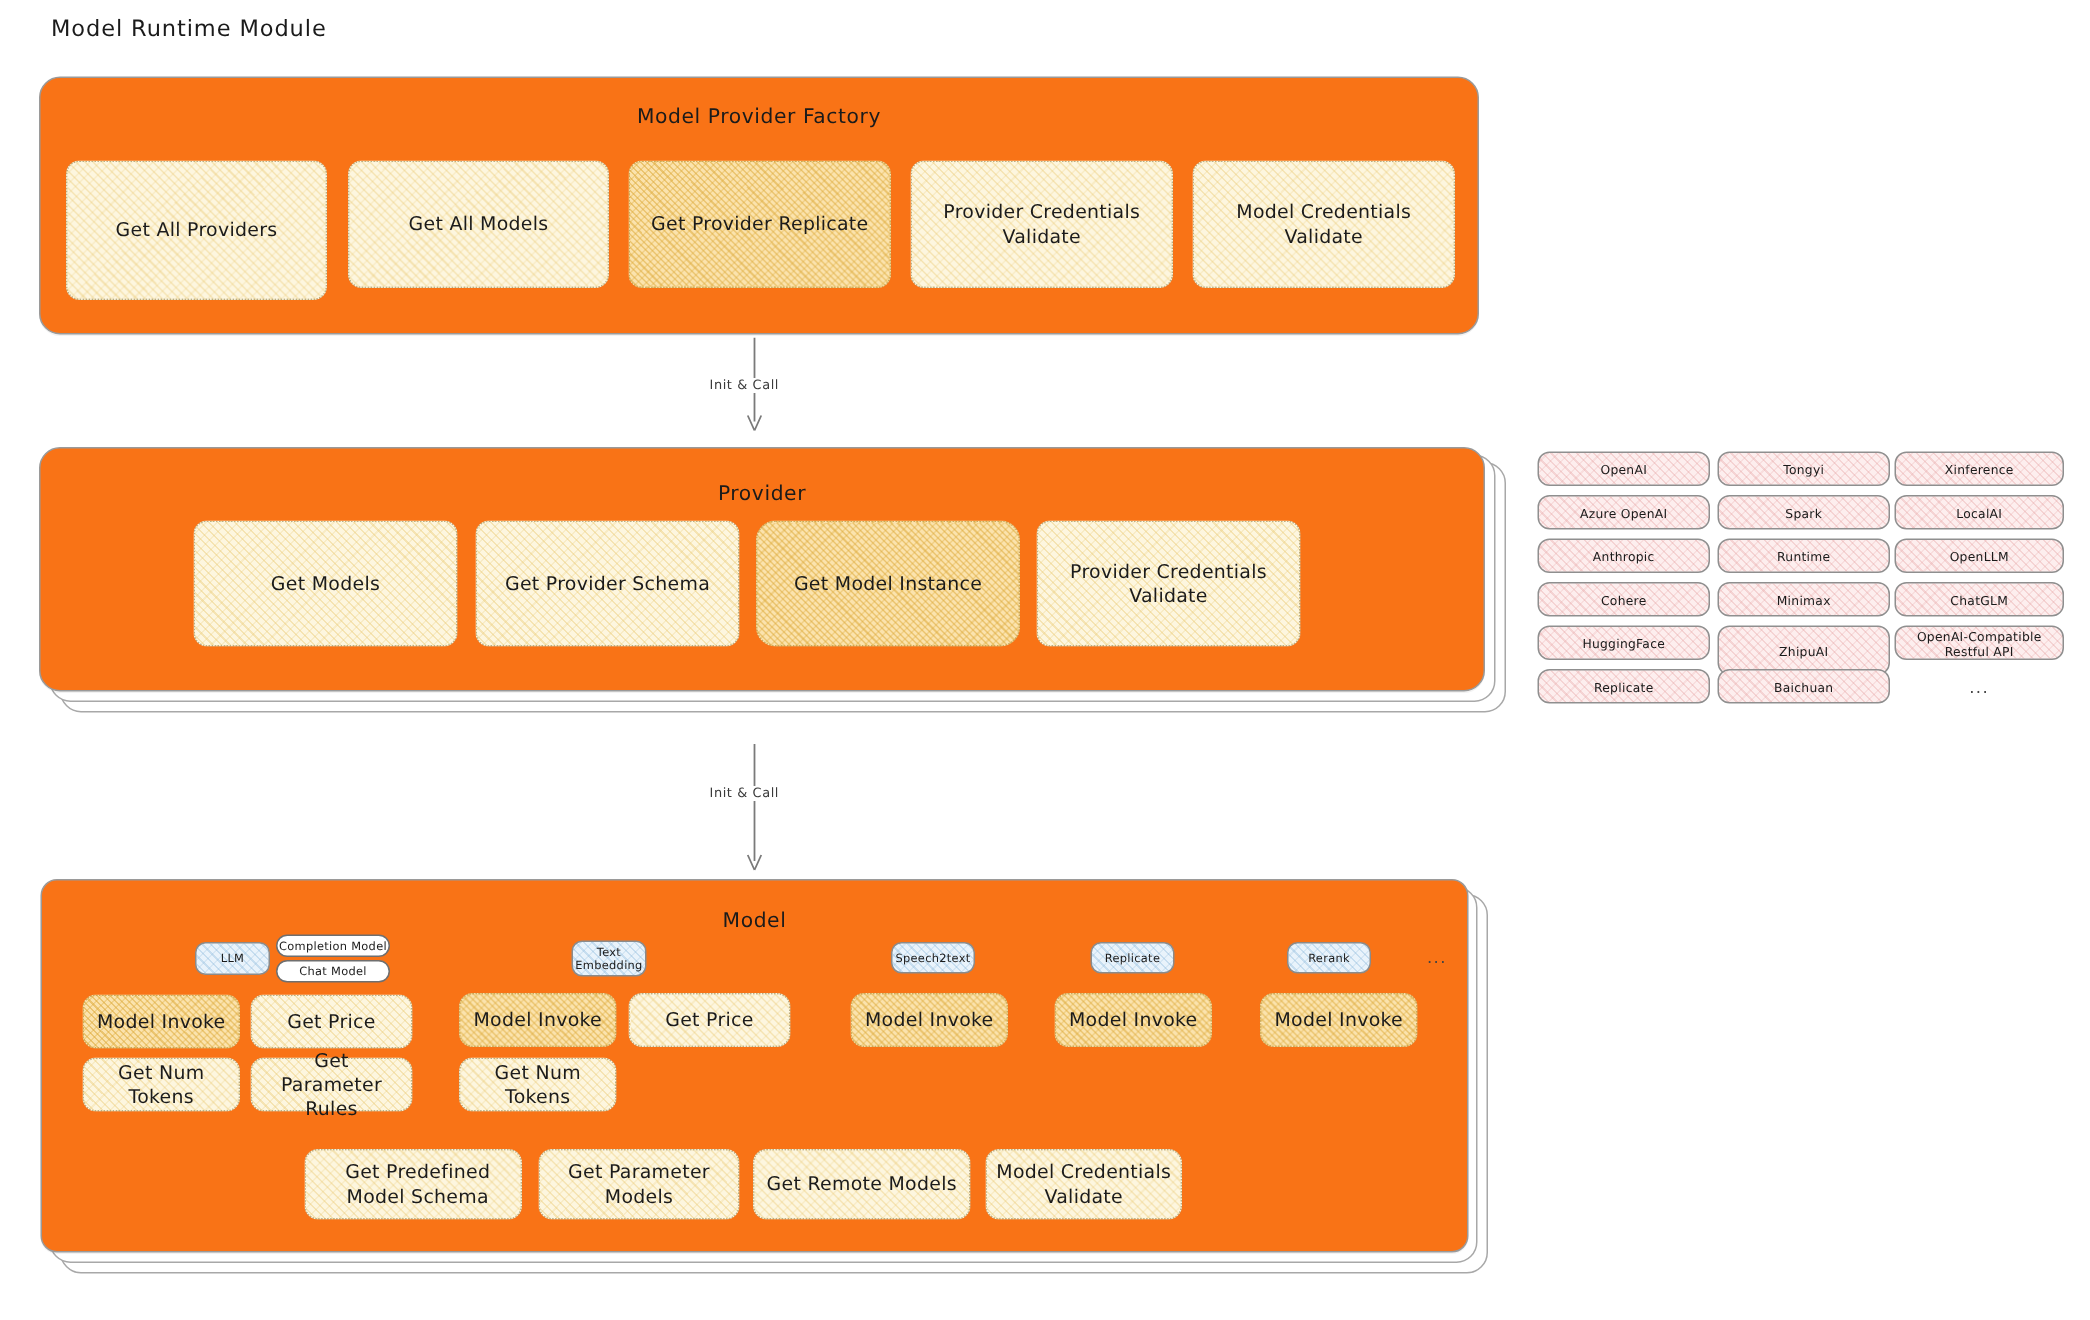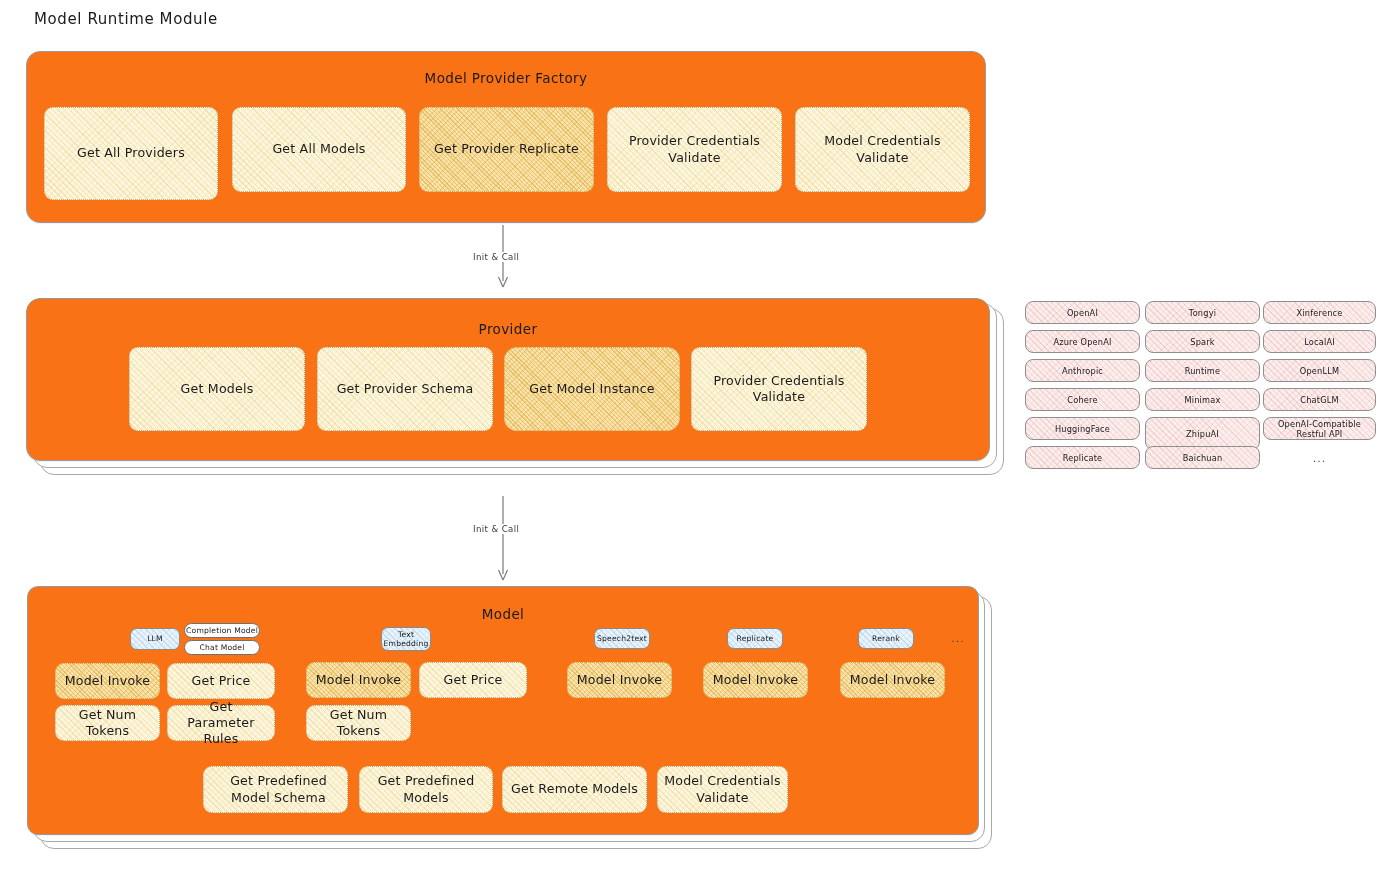--- a/index.html
+++ b/index.html
@@ -201,15 +201,15 @@
 
 <div class="badge hand" style="left:727px;top:628px;width:56px;height:21px;">Replicate</div>
 <div class="node hl hand" style="left:703px;top:662px;width:105px;height:36px;">Model Invoke</div>
 
 <div class="badge hand" style="left:858px;top:628px;width:56px;height:21px;">Rerank</div>
 <div class="node hl hand" style="left:840px;top:662px;width:105px;height:36px;">Model Invoke</div>
 
 <div class="ellipsis hand" style="left:946px;top:632px;width:24px;">...</div>
 
 <div class="node hand" style="left:203px;top:766px;width:145px;height:47px;padding-left:12px;">Get Predefined Model Schema</div>
-<div class="node hand" style="left:359px;top:766px;width:134px;height:47px;">Get Predefined Models</div>
+<div class="node hand" style="left:359px;top:766px;width:134px;height:47px;">Get Parameter Models</div>
 <div class="node hand" style="left:502px;top:766px;width:145px;height:47px;">Get Remote Models</div>
 <div class="node hand" style="left:657px;top:766px;width:131px;height:47px;">Model Credentials Validate</div>
 
 </body></html>

